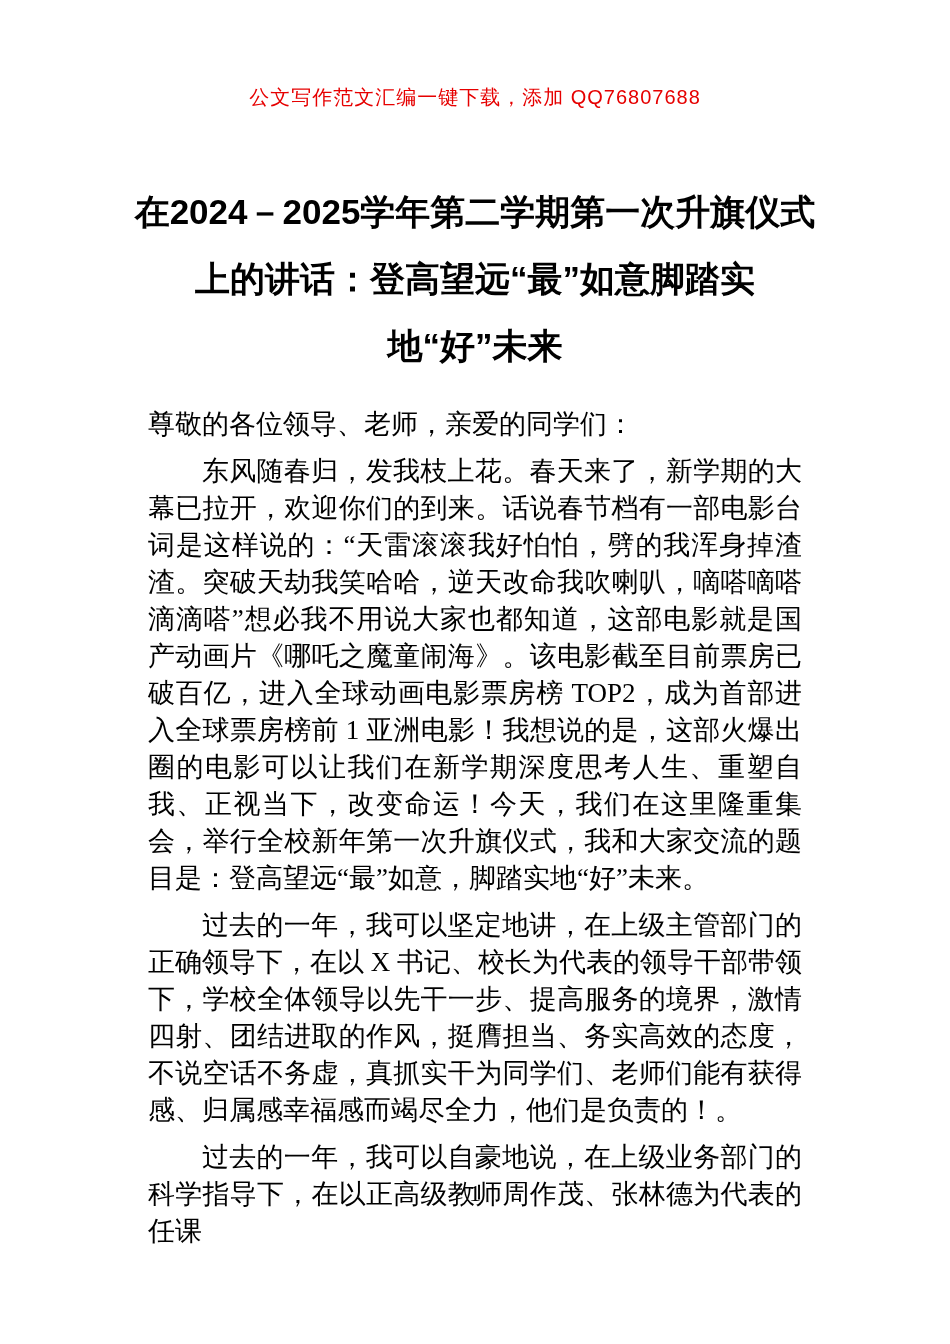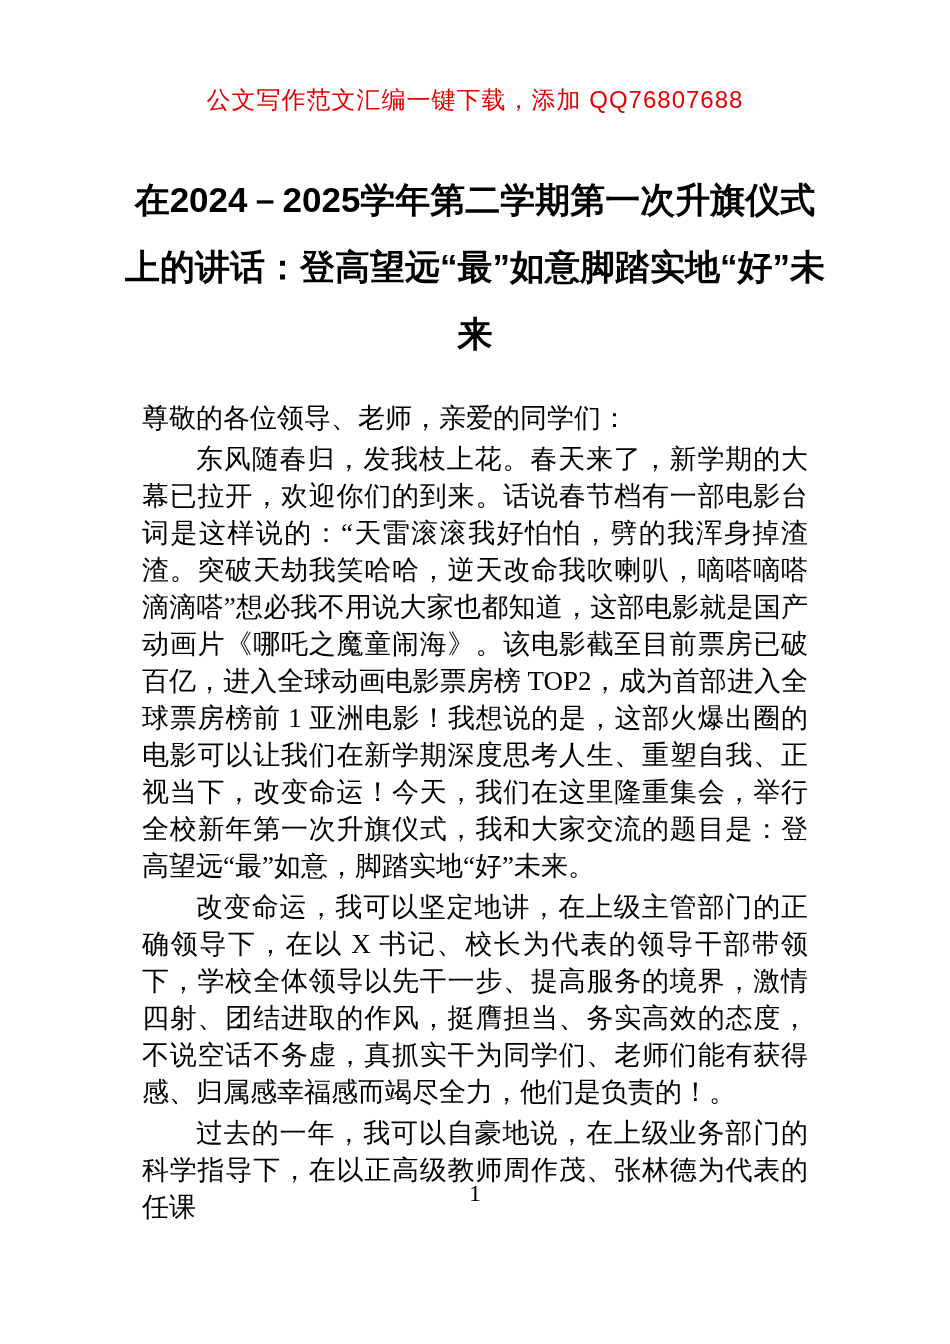--- a/index.html
+++ b/index.html
@@ -16,49 +16,49 @@
     font-family: "Liberation Serif", serif;
     color: #000000;
   }
   .header-note {
     position: absolute;
     top: 84px;
     left: 0;
     right: 0;
     text-align: center;
     font-family: "Liberation Sans", sans-serif;
-    font-size: 24px;
+    font-size: 20px;
     color: #e60000;
     letter-spacing: 1px;
   }
   .doc-title {
     position: absolute;
     top: 162px;
     left: 115px;
     right: 115px;
-    margin: 4px;
+    margin: 16px;
     text-align: center;
     font-family: "Liberation Sans", sans-serif;
     font-size: 35px;
     font-weight: bold;
     line-height: 67px;
     color: #000000;
   }
   .doc-body {
     position: absolute;
     top: 396px;
     left: 138px;
     right: 138px;
     font-size: 27px;
     line-height: 37px;
     text-align: justify;
     text-justify: inter-ideograph;
   }
   .doc-body p {
-    margin: 4px;
+    margin: 10px;
     padding: 0;
   }
   .doc-body p.indent {
     text-indent: 2em;
   }
   .page-number {
     position: absolute;
     top: 1180px;
     left: 0;
     right: 0;
@@ -72,19 +72,19 @@
 
 <div class="page">
 
   <div class="header-note">公文写作范文汇编一键下载，添加 QQ76807688</div>
 
   <h1 class="doc-title">在2024－2025学年第二学期第一次升旗仪式上的讲话：登高望远“最”如意脚踏实地“好”未来</h1>
 
   <div class="doc-body">
       <p class="">尊敬的各位领导、老师，亲爱的同学们：</p>
       <p class="indent">东风随春归，发我枝上花。春天来了，新学期的大幕已拉开，欢迎你们的到来。话说春节档有一部电影台词是这样说的：“天雷滚滚我好怕怕，劈的我浑身掉渣渣。突破天劫我笑哈哈，逆天改命我吹喇叭，嘀嗒嘀嗒滴滴嗒”想必我不用说大家也都知道，这部电影就是国产动画片《哪吒之魔童闹海》。该电影截至目前票房已破百亿，进入全球动画电影票房榜 TOP2，成为首部进入全球票房榜前 1 亚洲电影！我想说的是，这部火爆出圈的电影可以让我们在新学期深度思考人生、重塑自我、正视当下，改变命运！今天，我们在这里隆重集会，举行全校新年第一次升旗仪式，我和大家交流的题目是：登高望远“最”如意，脚踏实地“好”未来。</p>
-      <p class="indent">改变命运，我可以坚定地讲，在上级主管部门的正确领导下，在以 X 书记、校长为代表的领导干部带领下，学校全体领导以先干一步、提高服务的境界，激情四射、团结进取的作风，挺膺担当、务实高效的态度，不说空话不务虚，真抓实干为同学们、老师们能有获得感、归属感幸福感而竭尽全力，他们是负责的！。</p>
+      <p class="indent">过去的一年，我可以坚定地讲，在上级主管部门的正确领导下，在以 X 书记、校长为代表的领导干部带领下，学校全体领导以先干一步、提高服务的境界，激情四射、团结进取的作风，挺膺担当、务实高效的态度，不说空话不务虚，真抓实干为同学们、老师们能有获得感、归属感幸福感而竭尽全力，他们是负责的！。</p>
       <p class="indent">过去的一年，我可以自豪地说，在上级业务部门的科学指导下，在以正高级教师周作茂、张林德为代表的任课</p>
     </div>
 
   <div class="page-number">1</div>
 
 </div>
 
 </body></html>

